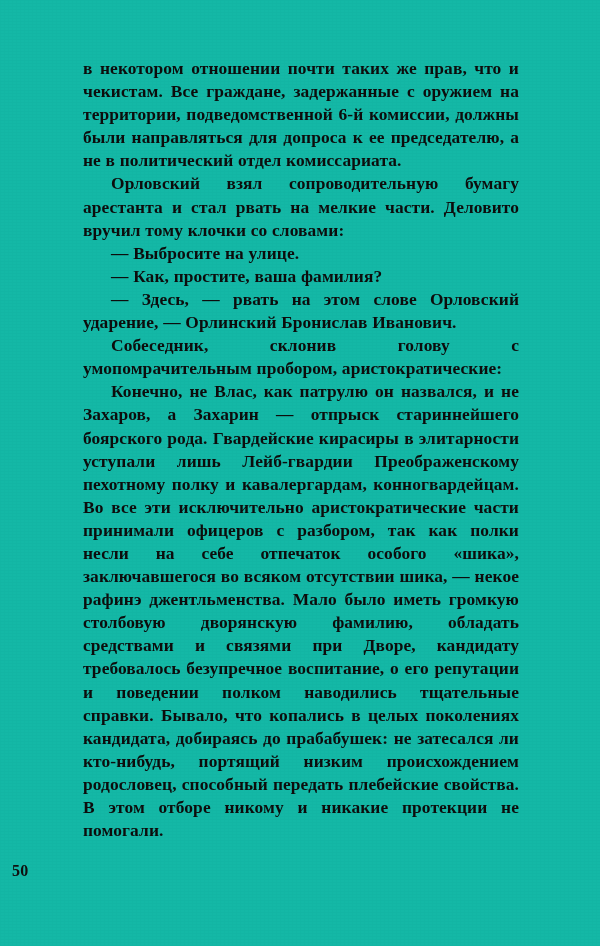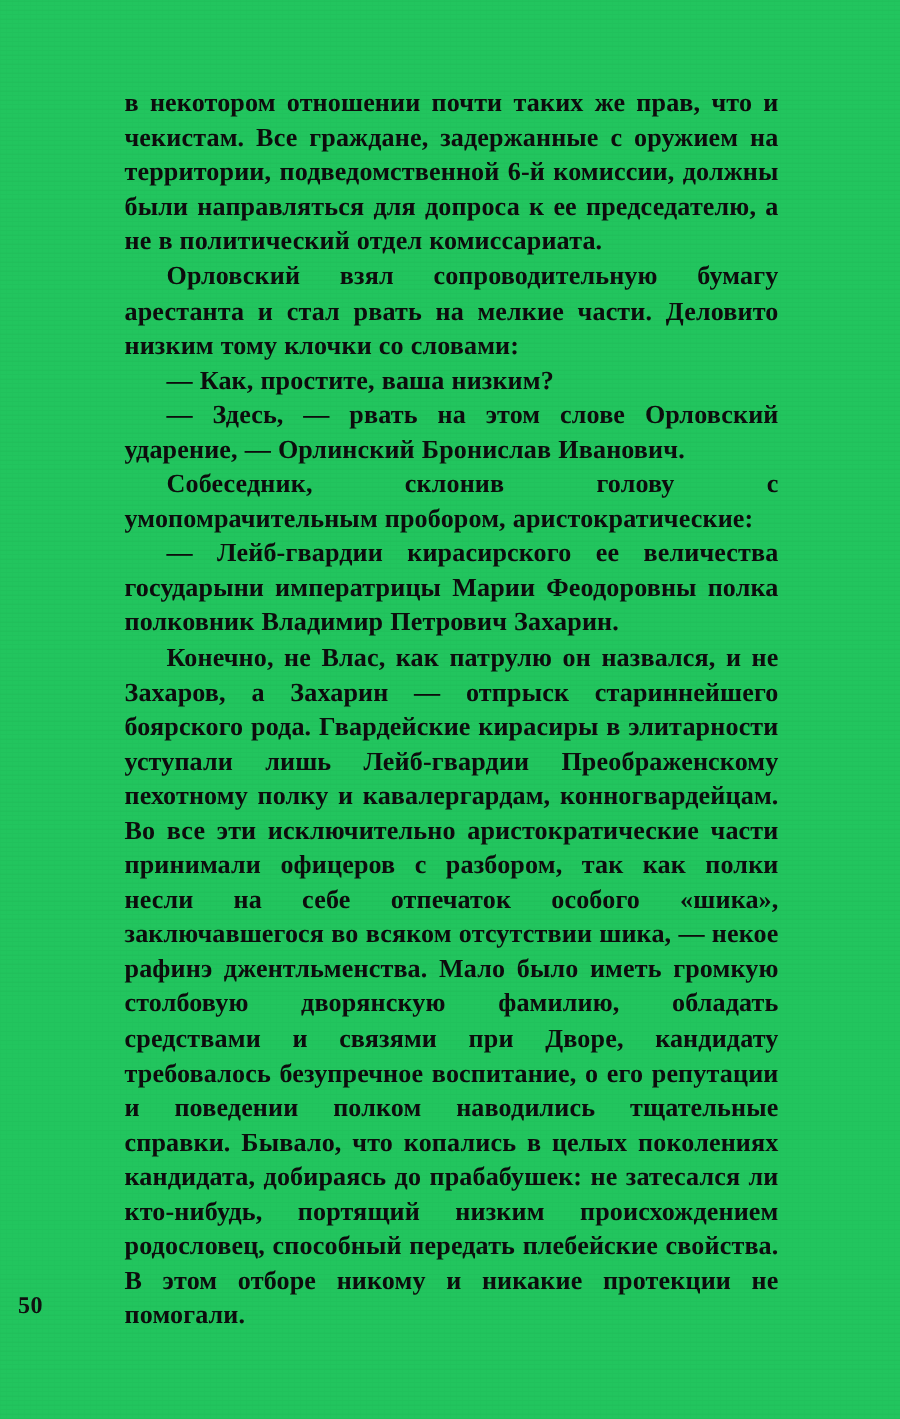--- a/index.html
+++ b/index.html
@@ -17,21 +17,21 @@
     font-family: "Liberation Serif", "DejaVu Serif", serif;
     -webkit-font-smoothing: none;
   }
 
   #page {
     position: absolute;
     top: 0;
     left: 0;
     width: 600px;
     height: 946px;
-    background: #22c55e;
+    background: #14b8a6;
   }
 
   
   #text-column {
     position: absolute;
     left: 83px;
     top: 57px;
     width: 436px;
     font-size: 17.4px;
     line-height: 23.1px;
@@ -84,25 +84,25 @@
       repeating-linear-gradient(90deg, rgba(0,0,0,0.35) 0px, rgba(0,0,0,0) 1px, rgba(0,0,0,0) 4px);
   }
 </style>
 </head>
 <body>
 
 <div id="page">
 
   <div id="text-column">
     <p class="continuation">в некотором отношении почти таких же прав, что и чекистам. Все граждане, задержанные с оружием на территории, подведомственной 6-й комиссии, должны были направляться для допроса к ее председателю, а не в политический отдел комиссариата.</p>
-    <p>Орловский взял сопроводительную бумагу арестанта и стал рвать на мелкие части. Деловито низким тому клочки со словами:</p>
-    <p>— Как, простите, ваша низким?</p>
+    <p>Орловский взял сопроводительную бумагу арестанта и стал рвать на мелкие части. Деловито вручил тому клочки со словами:</p>
+    <p>— Выбросите на улице.</p>
+    <p>— Как, простите, ваша фамилия?</p>
     <p>— Здесь, — рвать на этом слове Орловский ударение, — Орлинский Бронислав Иванович.</p>
     <p>Собеседник, склонив голову с умопомрачительным пробором, аристократические:</p>
-    <p>— Лейб-гвардии кирасирского ее величества государыни императрицы Марии Феодоровны полка полковник Владимир Петрович Захарин.</p>
     <p>Конечно, не Влас, как патрулю он назвался, и не Захаров, а Захарин — отпрыск стариннейшего боярского рода. Гвардейские кирасиры в элитарности уступали лишь Лейб-гвардии Преображенскому пехотному полку и кавалергардам, конногвардейцам. Во все эти исключительно аристократические части принимали офицеров с разбором, так как полки несли на себе отпечаток особого «шика», заключавшегося во всяком отсутствии шика, — некое рафинэ джентльменства. Мало было иметь громкую столбовую дворянскую фамилию, обладать средствами и связями при Дворе, кандидату требовалось безупречное воспитание, о его репутации и поведении полком наводились тщательные справки. Бывало, что копались в целых поколениях кандидата, добираясь до прабабушек: не затесался ли кто-нибудь, портящий низким происхождением родословец, способный передать плебейские свойства. В этом отборе никому и никакие протекции не помогали.</p>
 
   </div>
 
   <div class="page-number">50</div>
 
   <div id="grain"></div>
 </div>
 
 </body></html>

